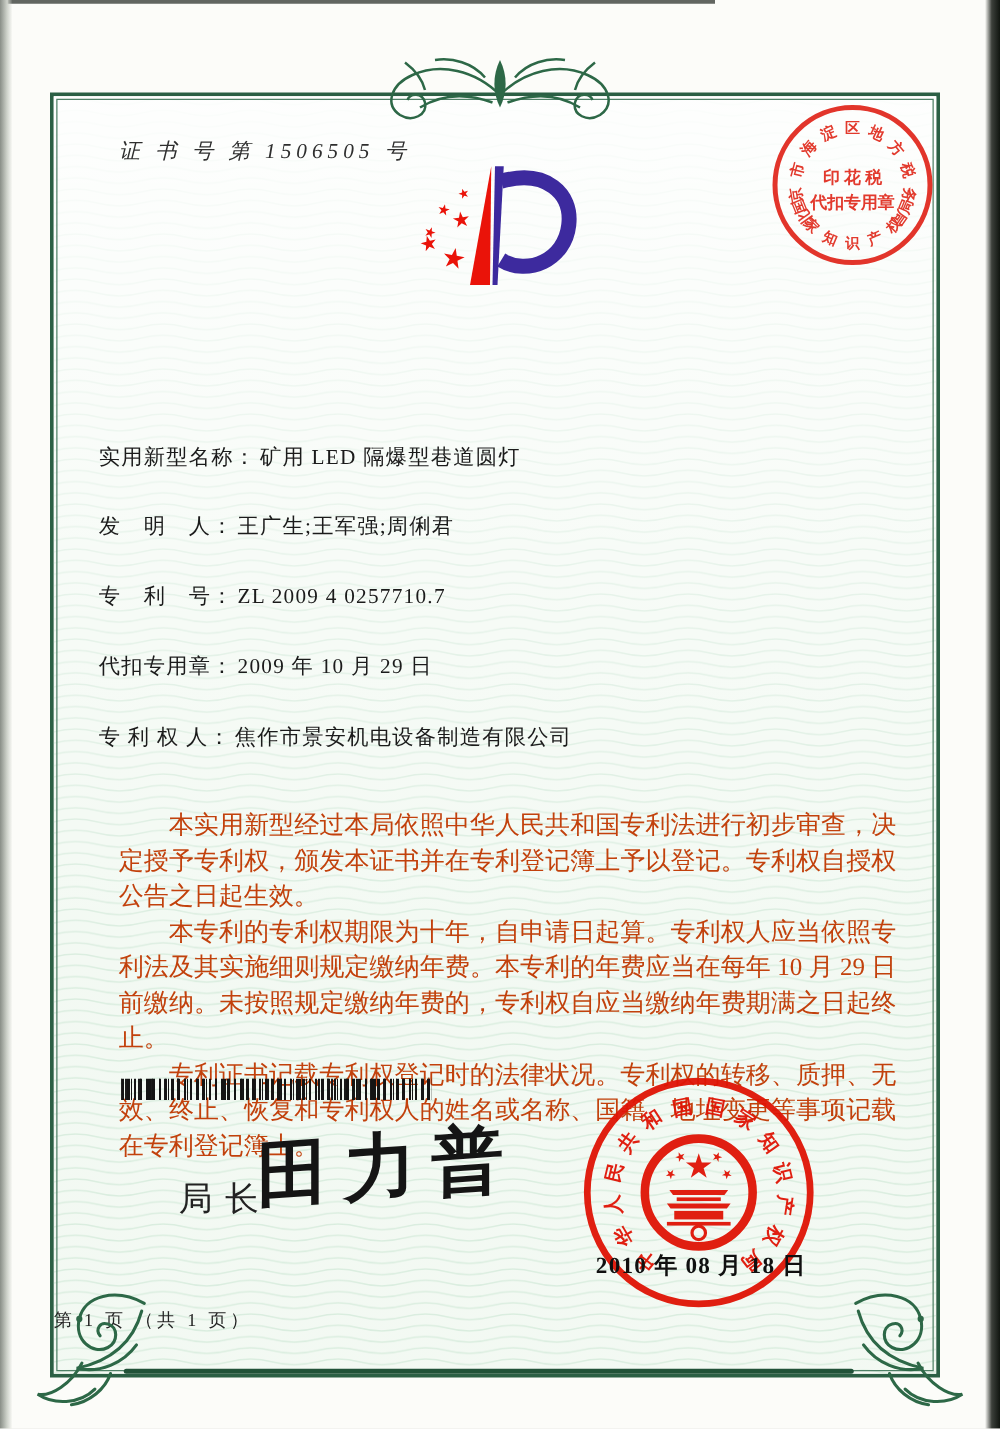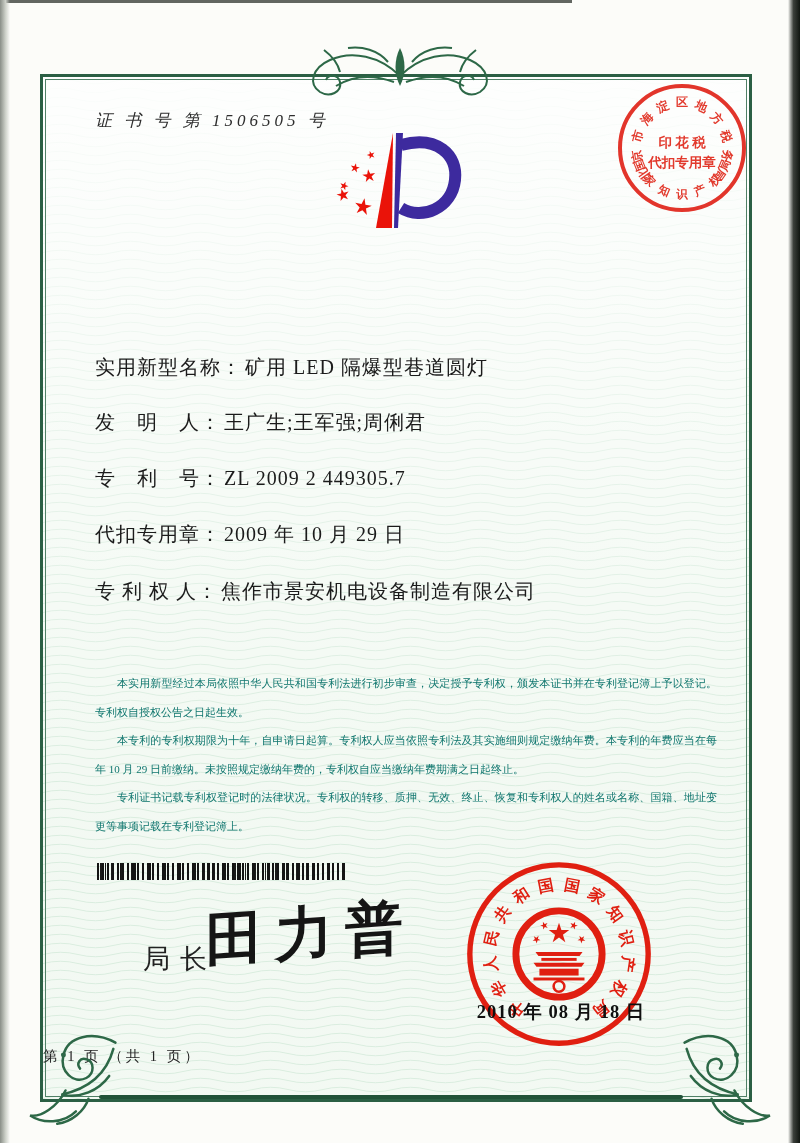--- a/index.html
+++ b/index.html
@@ -19,24 +19,24 @@
   .waves{position:absolute;inset:0;width:100%;height:100%;}
   .waves-fade{position:absolute;inset:0;
         background:linear-gradient(180deg,rgba(255,255,255,.9),rgba(255,255,255,.35) 40%,rgba(255,255,255,.05) 70%);}
   .bottom-rule{position:absolute;left:56px;right:66px;bottom:0;height:4px;background:#215238;border-radius:2px;}
   
   .certno{left:52px;top:32px;font-size:17px;letter-spacing:4px;color:#2e2e2e;font-style:italic;}
   .logo{left:272px;top:54px;width:166px;height:104px;}
   .taxseal{left:564px;top:-4px;width:150px;height:150px;opacity:.92;z-index:3;}
   .title{left:0;right:0;top:166px;text-align:center;font-size:41px;font-weight:bold;
          letter-spacing:9px;color:#111;}
-  .fieldrow{left:52px;font-size:20px;letter-spacing:1px;white-space:nowrap;}
+  .fieldrow{left:36px;font-size:17px;letter-spacing:1px;white-space:nowrap;}
   .flabel{margin-right:3px;}
-  .paras{left:52px;width:622px;top:592px;font-size:11px;line-height:28.5px;
-         text-align:justify;color:#0f766e;}
+  .paras{left:52px;width:622px;top:569px;font-size:20px;line-height:28.5px;
+         text-align:justify;color:#c2410c;}
   .paras p{margin:0;text-indent:2em;}
   .barcode{left:54px;top:786px;width:248px;height:17px;background:
     repeating-linear-gradient(90deg,#141414 0 2px,rgba(0,0,0,0) 2px 5px),
     repeating-linear-gradient(90deg,#141414 0 1px,rgba(0,0,0,0) 1px 7.5px),
     repeating-linear-gradient(90deg,rgba(0,0,0,0) 0 3.4px,#1a1a1a 3.4px 4.6px,rgba(0,0,0,0) 4.6px 10.3px);}
   .director{left:100px;top:864px;font-size:27px;letter-spacing:10px;color:#222;}
   .signature{left:162px;top:818px;font-size:58px;font-weight:bold;letter-spacing:12px;color:#151515;
              transform:rotate(-4deg) skewX(-4deg);white-space:nowrap;}
   .bigseal{left:418px;top:779px;width:196px;height:196px;opacity:.95;z-index:4;}
   .sealdate{left:408px;top:922px;width:220px;text-align:center;font-size:18.5px;font-weight:bold;
@@ -160,21 +160,21 @@
     </svg>
 
 
     <div class="abs fieldrow" style="top:277px">
       <span class="flabel">实用新型名称：</span><span class="fvalue">矿用 LED 隔爆型巷道圆灯</span>
     </div>
     <div class="abs fieldrow" style="top:332px">
       <span class="flabel">发　明　人：</span><span class="fvalue">王广生;王军强;周俐君</span>
     </div>
     <div class="abs fieldrow" style="top:388px">
-      <span class="flabel">专　利　号：</span><span class="fvalue">ZL 2009 2 449305.7</span>
+      <span class="flabel">专　利　号：</span><span class="fvalue">ZL 2009 4 0257710.7</span>
     </div>
     <div class="abs fieldrow" style="top:444px">
       <span class="flabel">代扣专用章：</span><span class="fvalue">2009 年 10 月 29 日</span>
     </div>
     <div class="abs fieldrow" style="top:501px">
       <span class="flabel">专 利 权 人：</span><span class="fvalue">焦作市景安机电设备制造有限公司</span>
     </div>
 
     <div class="abs paras">
       <p>本实用新型经过本局依照中华人民共和国专利法进行初步审查，决定授予专利权，颁发本证书并在专利登记簿上予以登记。专利权自授权公告之日起生效。</p>

